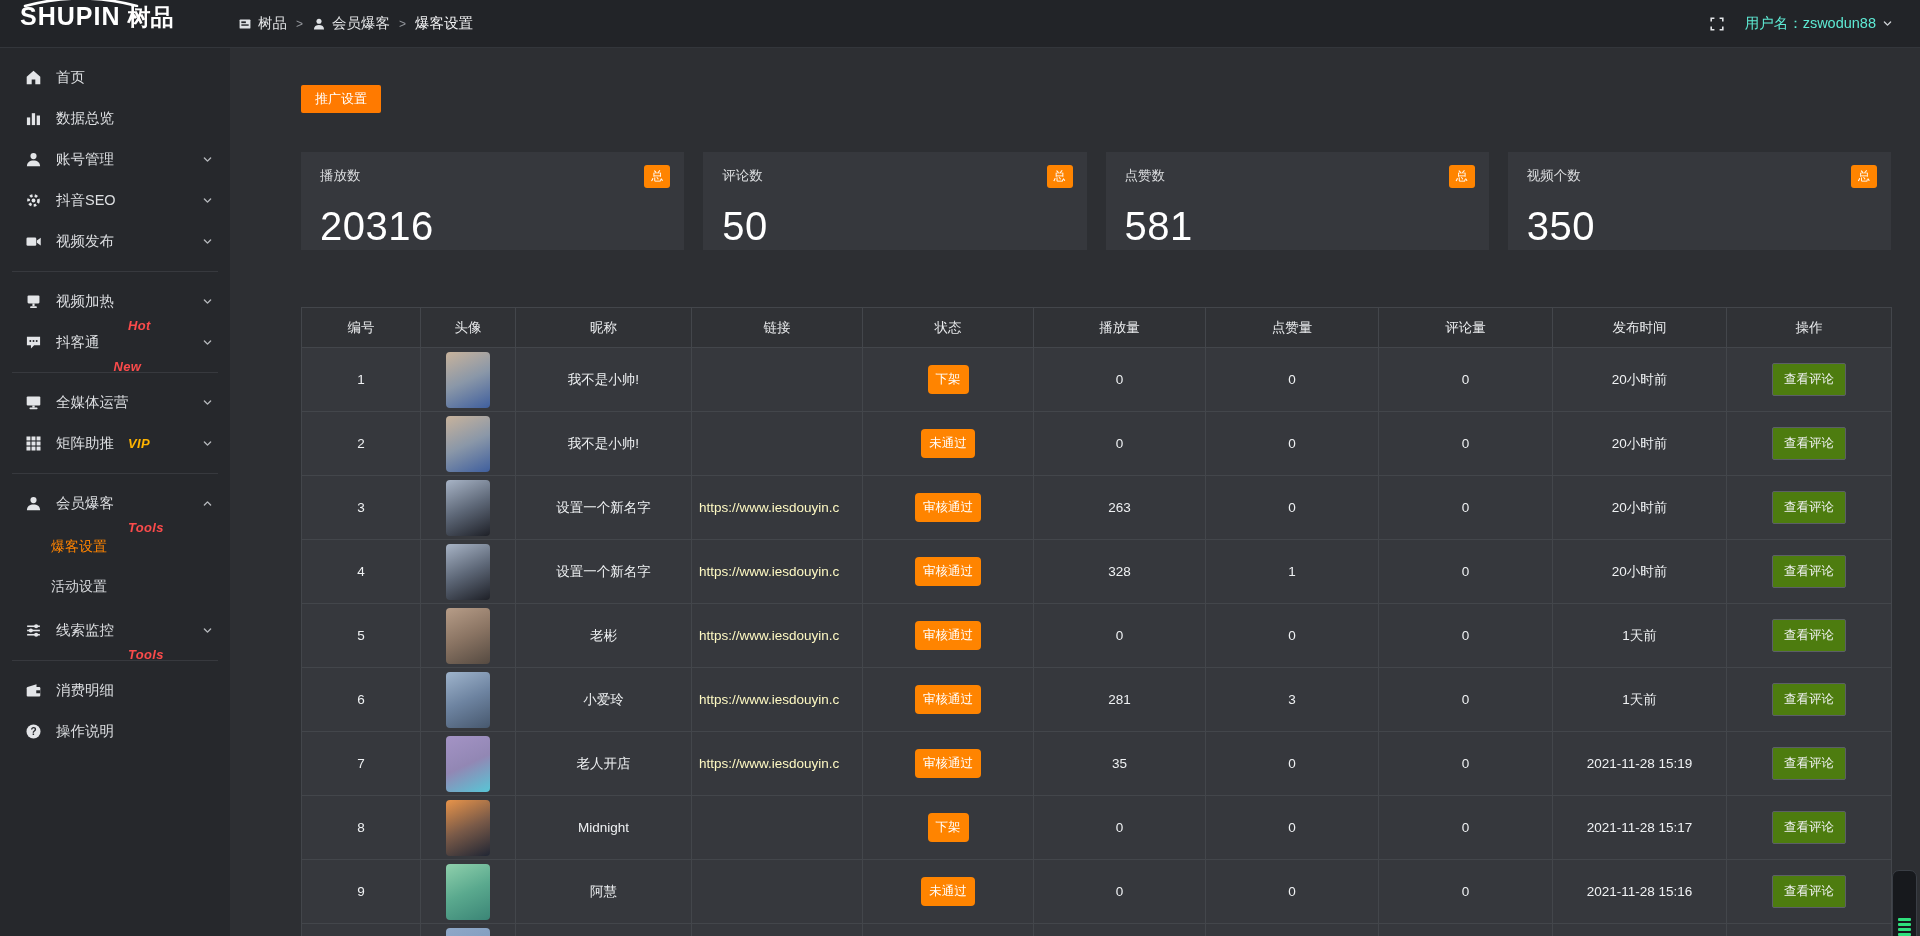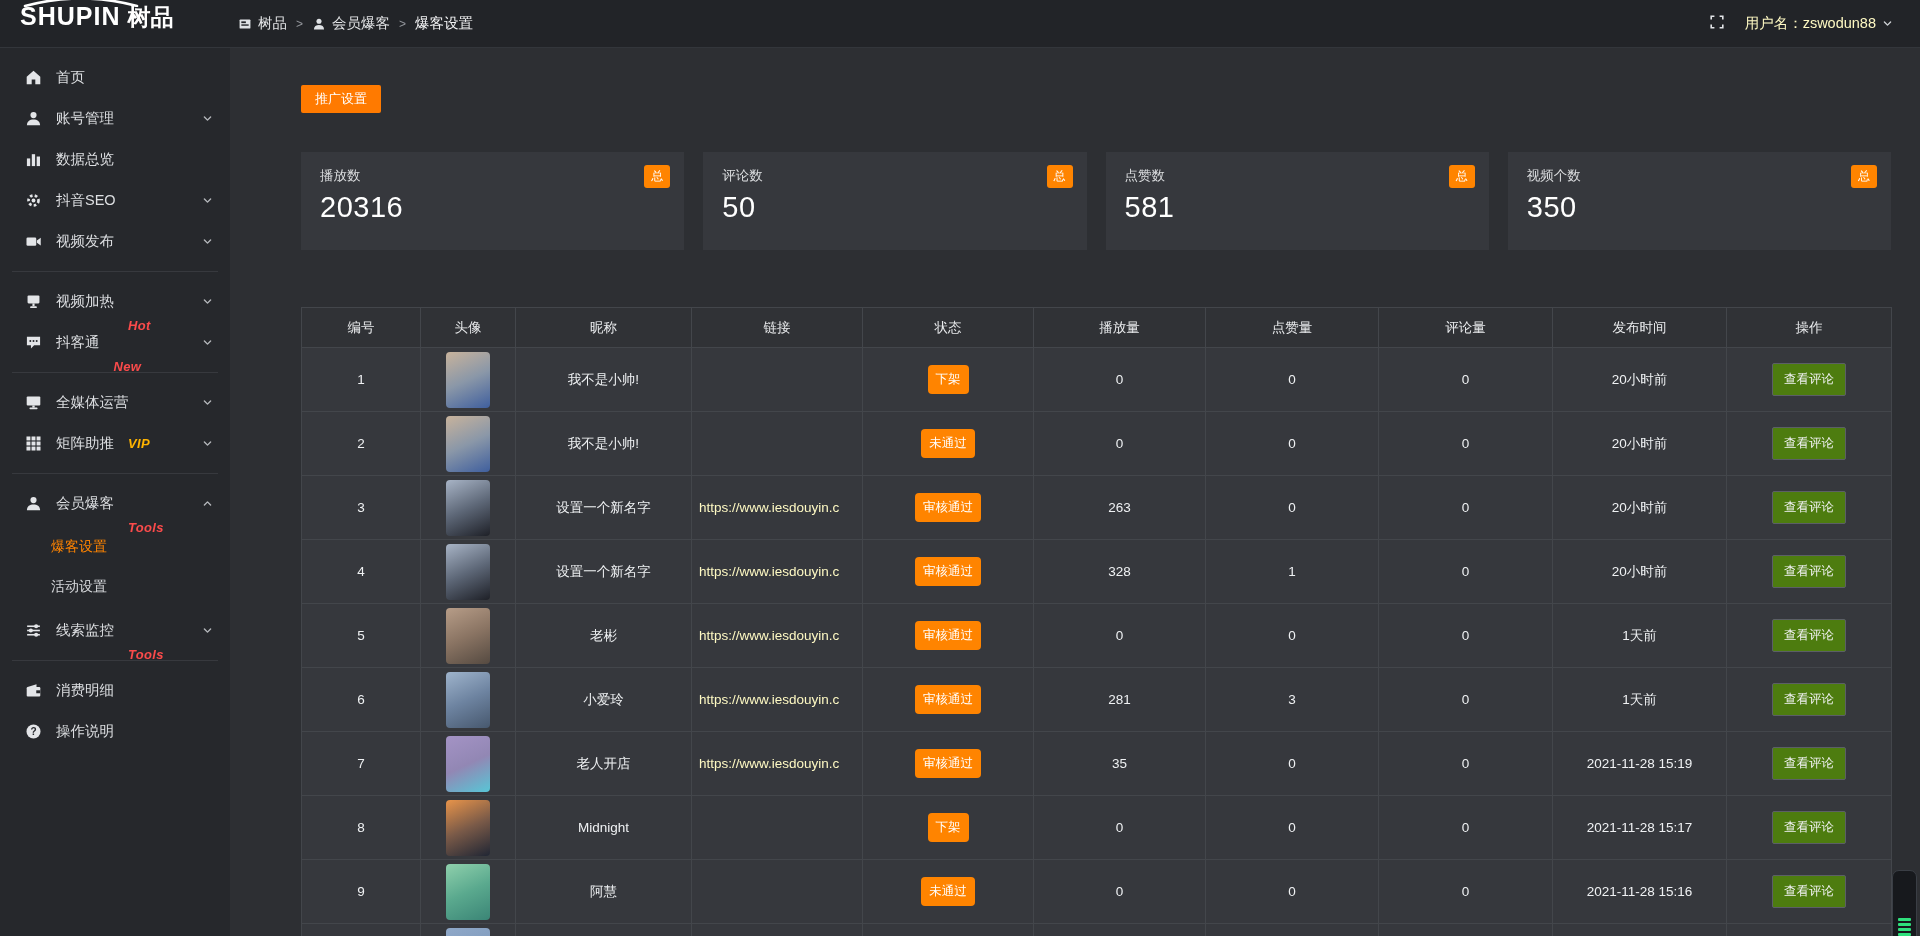--- a/index.html
+++ b/index.html
@@ -19,21 +19,21 @@
   }
   .logo { width: 230px; flex: 0 0 230px; padding-left: 20px; display: flex; align-items: baseline; gap: 7px; position: relative; height: 64px; }
   .logo-swoosh { position: absolute; top: 3px; left: 22px; width: 118px; height: 12px; }
   .logo-en { font-size: 25px; font-weight: 800; color: #fff; letter-spacing: 1px; line-height: 48px; }
   .logo-cn { font-size: 23px; font-weight: 700; color: #fff; }
   .breadcrumb { display: flex; align-items: center; gap: 9px; font-size: 14.5px; padding-left: 8px; }
   .crumb { display: flex; align-items: center; gap: 6px; color: #e2e4e6; cursor: pointer; }
   .crumb.current { cursor: default; color: #f2f3f4; }
   .crumb .icon svg { width: 14px; height: 14px; }
   .crumb-sep { color: #93969b; font-size: 12px; }
-  .topbar-right { margin-left: auto; display: flex; gap: 20px; padding-right: 26px; color: #fef9c3; font-size: 14.5px; }
+  .topbar-right { margin-left: auto; display: flex; align-items: center; gap: 20px; padding-right: 26px; color: #5eead4; font-size: 14.5px; }
   .fs-icon { cursor: pointer; }
   .fs-icon svg { width: 16px; height: 16px; }
   .username { display: flex; align-items: center; gap: 5px; cursor: pointer; }
   .chev svg { width: 13px; height: 13px; }
   .chev.up svg { transform: rotate(180deg); }
 
   
   .sidebar {
     position: absolute; top: 48px; left: 0; width: 230px; height: 888px;
     background: #26282c; padding-top: 9px; overflow: hidden;
@@ -56,21 +56,21 @@
     background: #2d2f33; padding: 37px 43px 0 57px; overflow: hidden;
   }
   .promo-btn {
     display: inline-block; background: #ff7a00; color: #fff; border: none;
     font-size: 13px; height: 28px; padding: 0 14px; border-radius: 2px; cursor: pointer;
     font-family: inherit;
   }
   .stats { margin-top: 39px; display: grid; grid-template-columns: repeat(4, 1fr); gap: 19px; }
   .stat-card { background: #36383d; height: 98px; padding: 15px 19px; position: relative; }
   .stat-label { font-size: 13.5px; color: #dadcde; }
-  .stat-value { font-size: 29px; color: #fff; margin-top: 6px; letter-spacing: .5px; }
+  .stat-value { font-size: 40px; color: #fff; margin-top: 19px; letter-spacing: .5px; }
   .stat-badge { position: absolute; top: 13px; right: 14px; background: #ff8400; color: #fff; font-size: 12px; padding: 3px 7px; border-radius: 3px; }
 
   .table-wrap { margin-top: 57px; }
   table { width: 100%; border-collapse: collapse; table-layout: fixed; background: #36383d; }
   th { background: #303236; height: 40px; font-weight: 400; font-size: 13.5px; color: #e9ebed; border: 1px solid #43464b; }
   td { height: 64px; text-align: center; font-size: 13.5px; color: #eff1f3; border: 1px solid #43464b; padding: 0; overflow: hidden; }
   .avatar { width: 44px; height: 56px; border-radius: 4px; margin: 0 auto; }
   a.link { color: #fef9c3; text-decoration: none; display: block; text-align: left; padding-left: 7px; white-space: nowrap; overflow: hidden; font-size: 13.5px; cursor: pointer; }
   .badge { display: inline-block; background: #ff8400; color: #fff; font-size: 12.5px; padding: 6px 8px; border-radius: 4px; }
   .action-btn { background: #4d7c0f; border: 1px solid #5b5f66; color: #f2f3f4; font-size: 12.5px; padding: 7px 11px; border-radius: 2px; cursor: pointer; font-family: inherit; }
@@ -149,40 +149,40 @@
         <span class="icon ">
           <svg viewBox="0 0 16 16">
             <path d="M8 1.6 L14.4 7.2 V14.3 H9.7 V9.8 H6.3 V14.3 H1.6 V7.2 Z" fill="#e3e5e8"></path>
           </svg>
         </span>
         <span class="side-label">首页</span>
       </div>
       <div class="side-item">
         <span class="icon ">
           <svg viewBox="0 0 16 16">
-            <circle cx="8" cy="4.8" r="2.9" fill="#e3e5e8"></circle>
-            <path d="M1.8 14.4 C1.8 10.8 4.5 9 8 9 C11.5 9 14.2 10.8 14.2 14.4 Z" fill="#e3e5e8"></path>
-          </svg>
-        </span>
-        <span class="side-label">账号管理</span>
-        <span class="side-chevron chev ">
-          <svg viewBox="0 0 16 16" style="width:13px;height:13px">
-            <path d="M4.2 6.2 L8 10 L11.8 6.2" fill="none" stroke="#cfd2d6" stroke-width="1.7" stroke-linecap="round" stroke-linejoin="round"></path>
-          </svg>
-        </span>
-      </div>
-      <div class="side-item">
-        <span class="icon ">
-          <svg viewBox="0 0 16 16">
             <rect x="1.8" y="7" width="3.1" height="7.2" fill="#e3e5e8"></rect>
             <rect x="6.4" y="3" width="3.1" height="11.2" fill="#e3e5e8"></rect>
             <rect x="11" y="5.2" width="3.1" height="9" fill="#e3e5e8"></rect>
           </svg>
         </span>
         <span class="side-label">数据总览</span>
+      </div>
+      <div class="side-item">
+        <span class="icon ">
+          <svg viewBox="0 0 16 16">
+            <circle cx="8" cy="4.8" r="2.9" fill="#e3e5e8"></circle>
+            <path d="M1.8 14.4 C1.8 10.8 4.5 9 8 9 C11.5 9 14.2 10.8 14.2 14.4 Z" fill="#e3e5e8"></path>
+          </svg>
+        </span>
+        <span class="side-label">账号管理</span>
+        <span class="side-chevron chev ">
+          <svg viewBox="0 0 16 16" style="width:13px;height:13px">
+            <path d="M4.2 6.2 L8 10 L11.8 6.2" fill="none" stroke="#cfd2d6" stroke-width="1.7" stroke-linecap="round" stroke-linejoin="round"></path>
+          </svg>
+        </span>
       </div>
       <div class="side-item">
         <span class="icon ">
           <svg viewBox="0 0 16 16">
             <circle cx="8" cy="8" r="4.7" fill="none" stroke="#e3e5e8" stroke-width="2.5" stroke-dasharray="2.45 2.1"></circle>
             <circle cx="8" cy="8" r="1.8" fill="#e3e5e8"></circle>
           </svg>
         </span>
         <span class="side-label">抖音SEO</span>
         <span class="side-chevron chev ">

